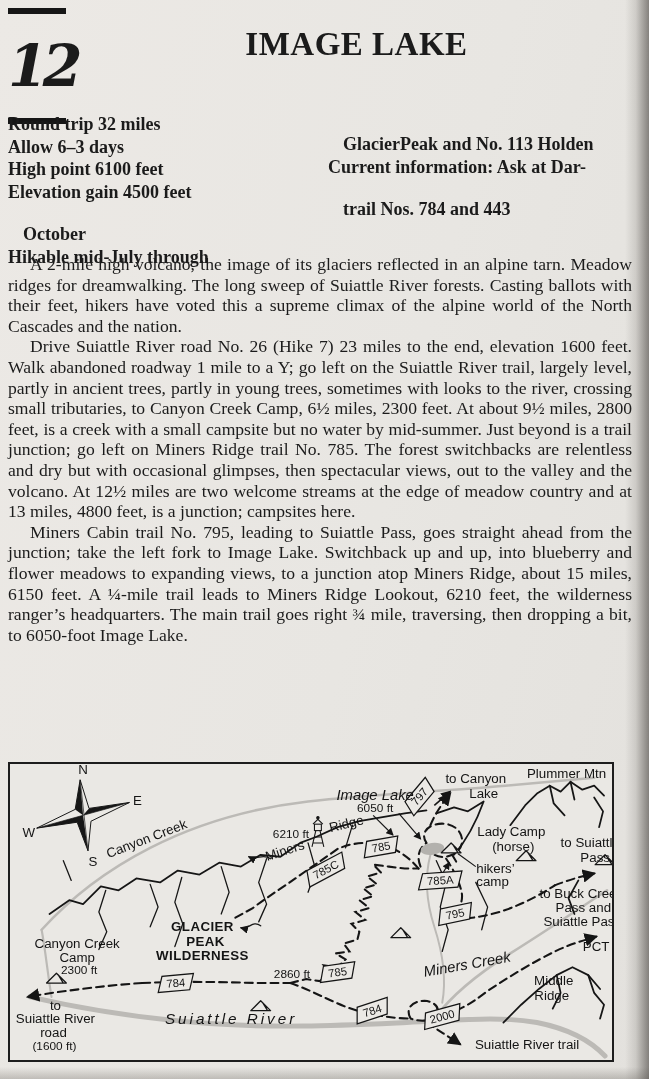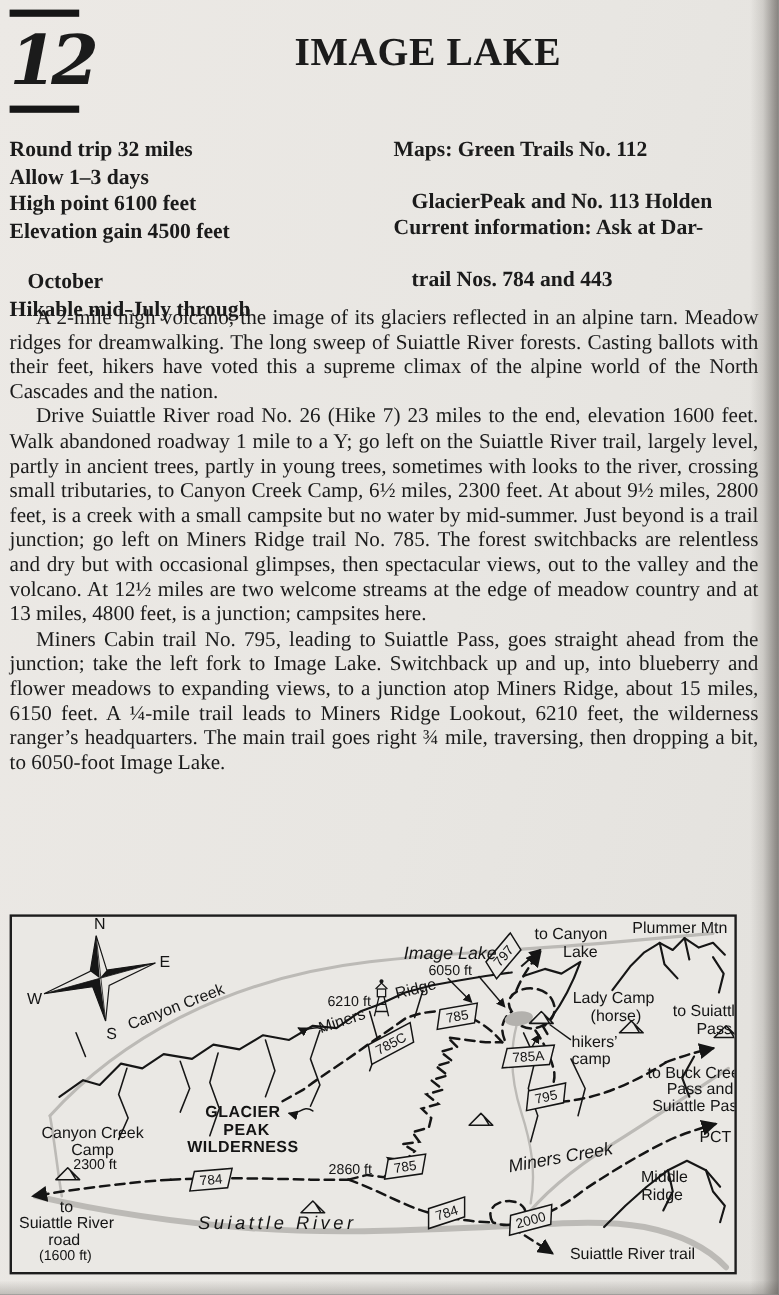--- a/index.html
+++ b/index.html
@@ -4,21 +4,21 @@
 <style>
   html,body{margin:0;padding:0;background:#555;}
   .page{position:relative;width:649px;height:1079px;overflow:hidden;
         background:linear-gradient(105deg,#ece9e5 0%,#e8e6e2 55%,#e3e1dd 100%);
         font-family:"Liberation Serif",serif;color:#1b1b1b;}
   .edge-right{position:absolute;top:0;right:0;width:24px;height:100%;
         background:linear-gradient(to right,rgba(80,76,70,0) 0%,rgba(80,76,70,.16) 45%,rgba(52,48,44,.55) 100%);}
   .edge-bottom{position:absolute;bottom:0;left:0;width:100%;height:12px;
         background:linear-gradient(to bottom,rgba(80,76,70,0),rgba(80,76,70,.28));}
   .hike-num{position:absolute;top:8px;left:8px;width:58px;text-align:center;
-        border-top:6px solid #161616;border-bottom:6px solid #161616;padding:1px 0;}
+        border-top:6px solid #161616;border-bottom:6px solid #161616;padding:16px 0;}
   .hike-num span{font-family:"DejaVu Serif",serif;font-style:italic;font-weight:bold;
         font-size:57px;line-height:72px;letter-spacing:-5px;display:inline-block;}
   .title{position:absolute;top:26px;left:78px;right:14px;text-align:center;
         font-size:33px;font-weight:bold;letter-spacing:.5px;white-space:nowrap;}
   .stats{position:absolute;top:113px;left:8px;right:24px;display:flex;
         font-weight:bold;font-size:18px;line-height:22.5px;}
   .col-left{width:320px;flex:none;}
   .col-right{flex:1;}
   .stat-line.indent{padding-left:15px;margin-top:20px;}
   .body-text{position:absolute;top:254px;left:8px;width:624px;
@@ -40,28 +40,27 @@
 <div class="page">
 
   <div class="hike-num">
     <span>12</span>
   </div>
   <div class="title">IMAGE LAKE</div>
 
   <div class="stats">
     <div class="col-left">
       <div class="stat-line">Round trip 32 miles</div>
-      <div class="stat-line">Allow 1–3 days</div>
+      <div class="stat-line">Allow 6–3 days</div>
       <div class="stat-line">High point 6100 feet</div>
       <div class="stat-line">Elevation gain 4500 feet</div>
       <div class="stat-line indent">October</div>
       <div class="stat-line">Hikable mid-July through</div>
     </div>
     <div class="col-right">
-      <div class="stat-line">Maps: Green Trails No. 112</div>
       <div class="stat-line indent">GlacierPeak and No. 113 Holden</div>
       <div class="stat-line">Current information: Ask at Dar-</div>
       <div class="stat-line indent">trail Nos. 784 and 443</div>
     </div>
   </div>
 
   <div class="body-text">
     <p>A 2-mile high volcano, the image of its glaciers reflected in an alpine tarn. Meadow ridges for dreamwalking. The long sweep of Suiattle River forests. Casting ballots with their feet, hikers have voted this a supreme climax of the alpine world of the North Cascades and the nation.</p>
     <p>Drive Suiattle River road No. 26 (Hike 7) 23 miles to the end, elevation 1600 feet. Walk abandoned roadway 1 mile to a Y; go left on the Suiattle River trail, largely level, partly in ancient trees, partly in young trees, sometimes with looks to the river, crossing small tributaries, to Canyon Creek Camp, 6½ miles, 2300 feet. At about 9½ miles, 2800 feet, is a creek with a small campsite but no water by mid-summer. Just beyond is a trail junction; go left on Miners Ridge trail No. 785. The forest switchbacks are relentless and dry but with occasional glimpses, then spectacular views, out to the valley and the volcano. At 12½ miles are two welcome streams at the edge of meadow country and at 13 miles, 4800 feet, is a junction; campsites here.</p>
     <p>Miners Cabin trail No. 795, leading to Suiattle Pass, goes straight ahead from the junction; take the left fork to Image Lake. Switchback up and up, into blueberry and flower meadows to expanding views, to a junction atop Miners Ridge, about 15 miles, 6150 feet. A ¼-mile trail leads to Miners Ridge Lookout, 6210 feet, the wilderness ranger’s headquarters. The main trail goes right ¾ mile, traversing, then dropping a bit, to 6050-foot Image Lake.</p>

